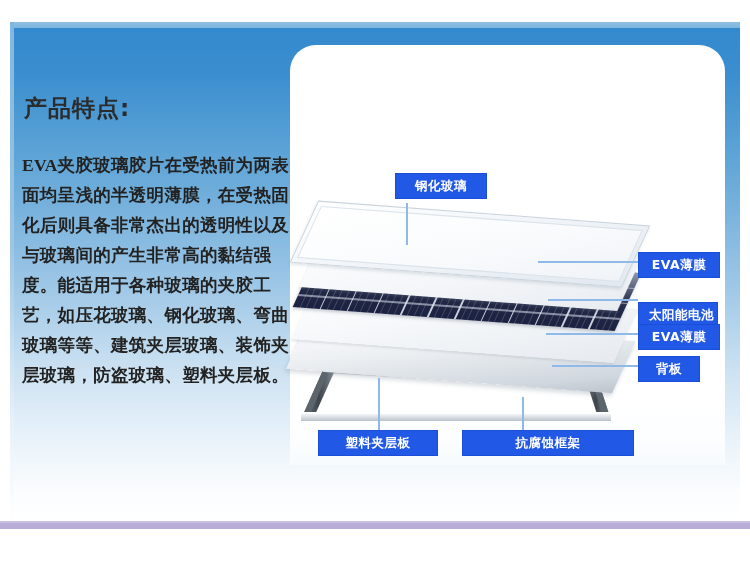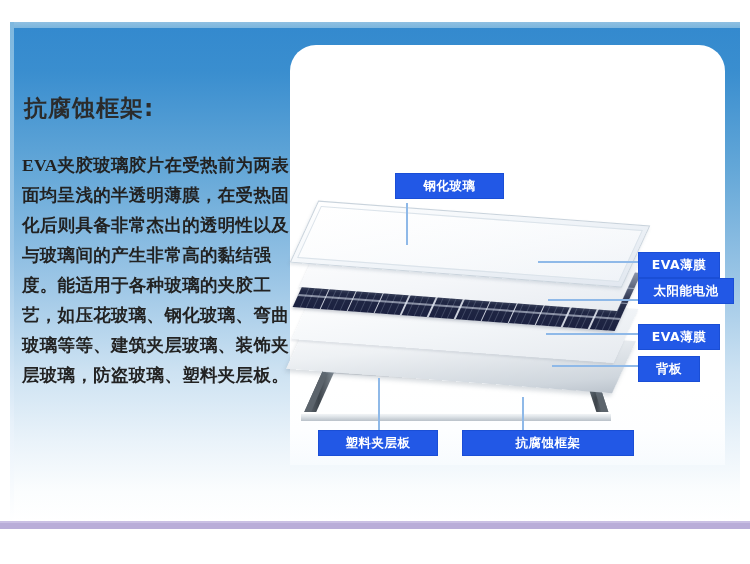--- a/index.html
+++ b/index.html
@@ -151,21 +151,21 @@
 <body>
 
 <div id="page">
 
   <div id="bluepanel"></div>
   <div id="bluepanel-rim"></div>
   <div id="bluepanel-leftrim"></div>
 
   <div id="card"></div>
 
-  <div id="heading">抗腐蚀框架:</div>
+  <div id="heading">产品特点:</div>
   <div id="bodytext">
     <p>EVA夹胶玻璃胶片在受热前为两表面均呈浅的半透明薄膜，在受热固化后则具备非常杰出的透明性以及与玻璃间的产生非常高的黏结强度。能适用于各种玻璃的夹胶工艺，如压花玻璃、钢化玻璃、弯曲玻璃等等、建筑夹层玻璃、装饰夹层玻璃，防盗玻璃、塑料夹层板。</p>
   </div>
 
   <div id="diagram">
 
     <div id="frame">
       <svg width="320" height="62" viewBox="0 0 320 62" xmlns="http://www.w3.org/2000/svg">
         <defs>
           <linearGradient id="alu" x1="0" y1="0" x2="0" y2="1">
@@ -256,25 +256,25 @@
     </div>
 
     <div class="lead v" style="left:116px;top:158px;height:42px;"></div>
     <div class="lead h" style="left:248px;top:216px;width:100px;"></div>
     <div class="lead h" style="left:258px;top:254px;width:90px;"></div>
     <div class="lead h" style="left:256px;top:288px;width:92px;"></div>
     <div class="lead h" style="left:262px;top:320px;width:86px;"></div>
     <div class="lead v" style="left:88px;top:333px;height:52px;"></div>
     <div class="lead v" style="left:232px;top:352px;height:33px;"></div>
 
-    <div class="label" style="left:105px;top:128px;width:109px;">钢化玻璃</div>
+    <div class="label" style="left:105px;top:128px;width:92px;">钢化玻璃</div>
 
     <div class="label" style="left:348px;top:207px;width:82px;">EVA薄膜</div>
 
-    <div class="label" style="left:348px;top:233px;width:96px;">太阳能电池</div>
+    <div class="label" style="left:348px;top:257px;width:80px;">太阳能电池</div>
 
     <div class="label" style="left:348px;top:279px;width:82px;">EVA薄膜</div>
 
     <div class="label" style="left:348px;top:311px;width:62px;">背板</div>
 
     <div class="label" style="left:28px;top:385px;width:120px;">塑料夹层板</div>
 
     <div class="label" style="left:172px;top:385px;width:172px;">抗腐蚀框架</div>
 
   </div>

